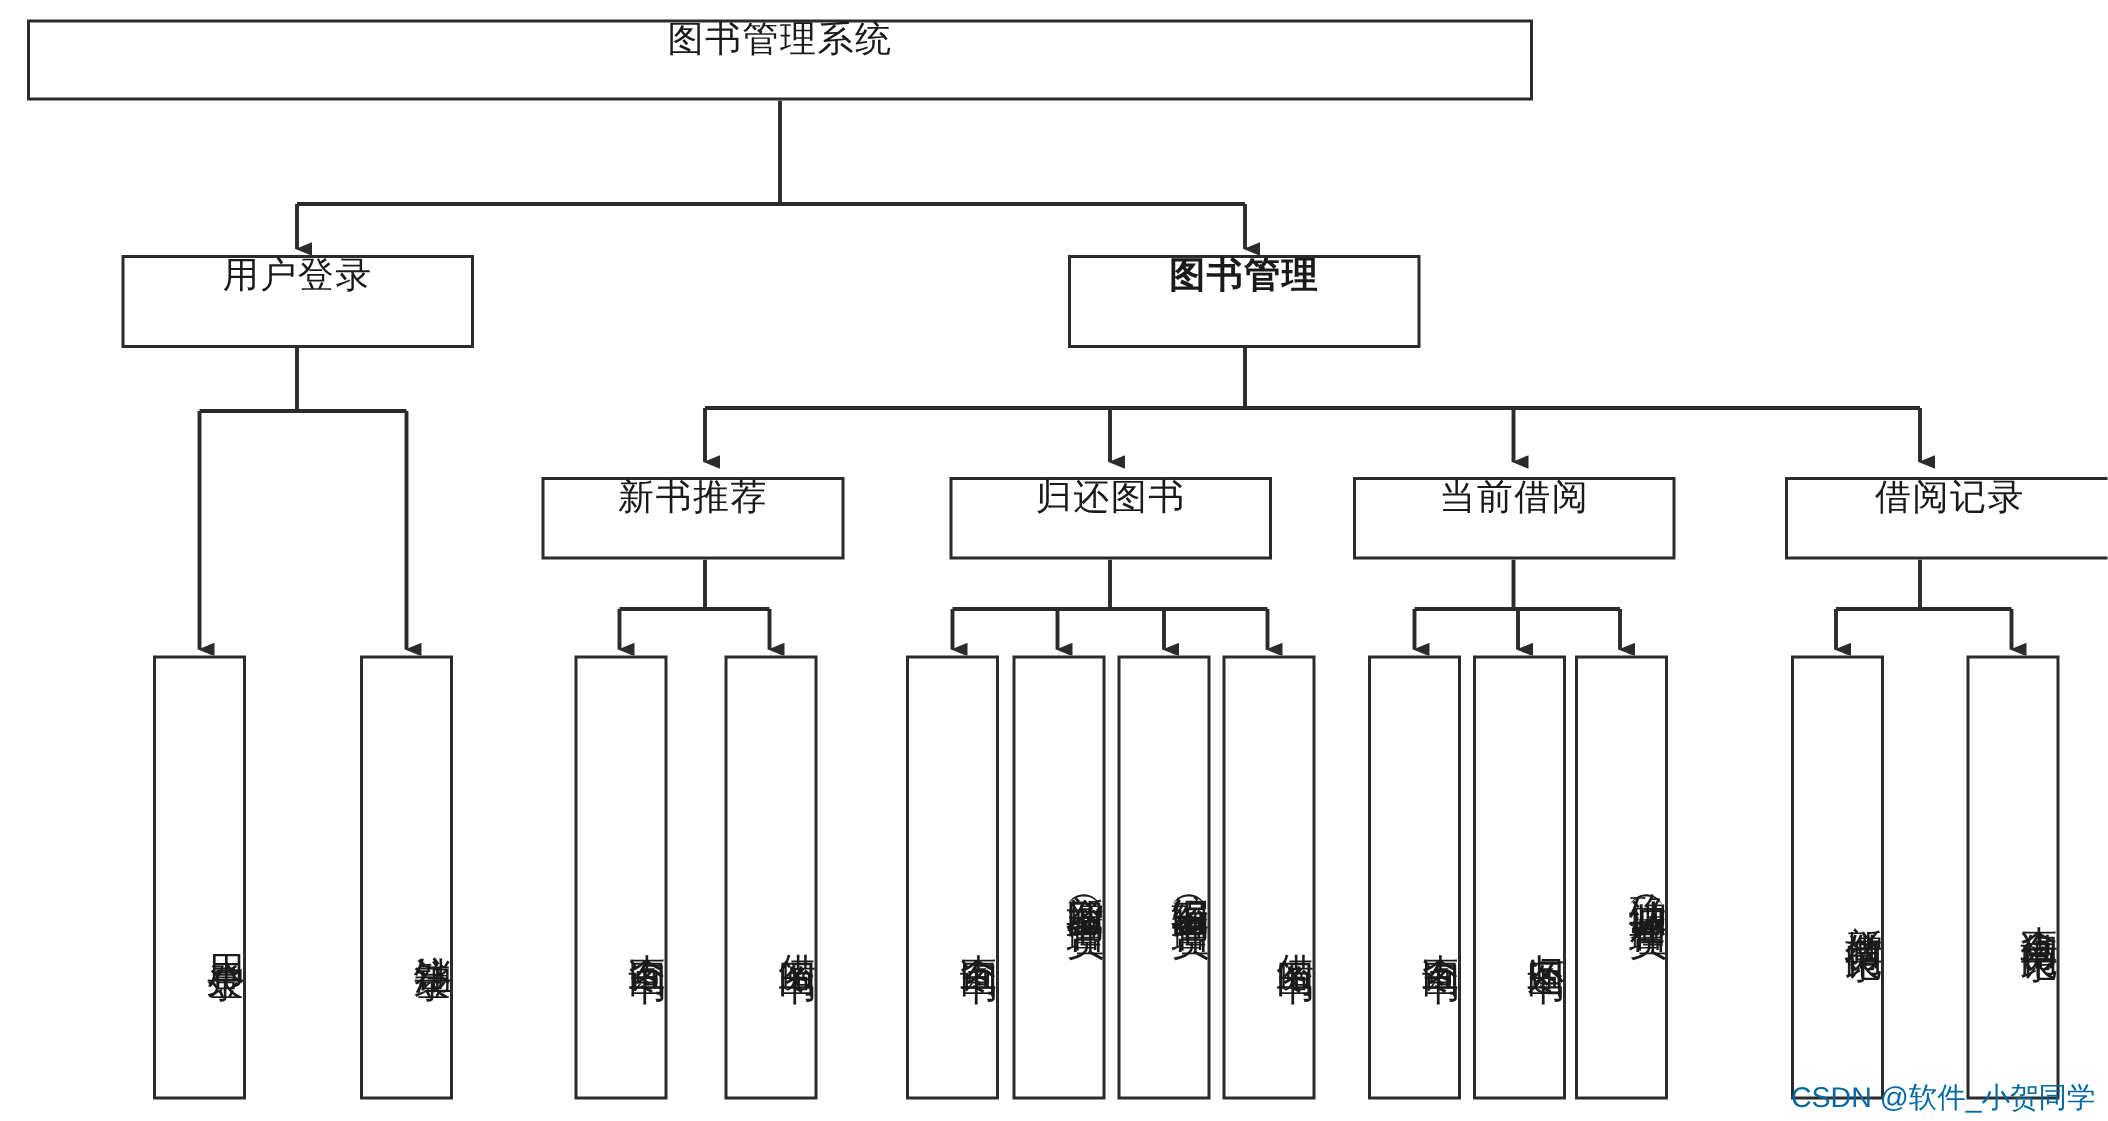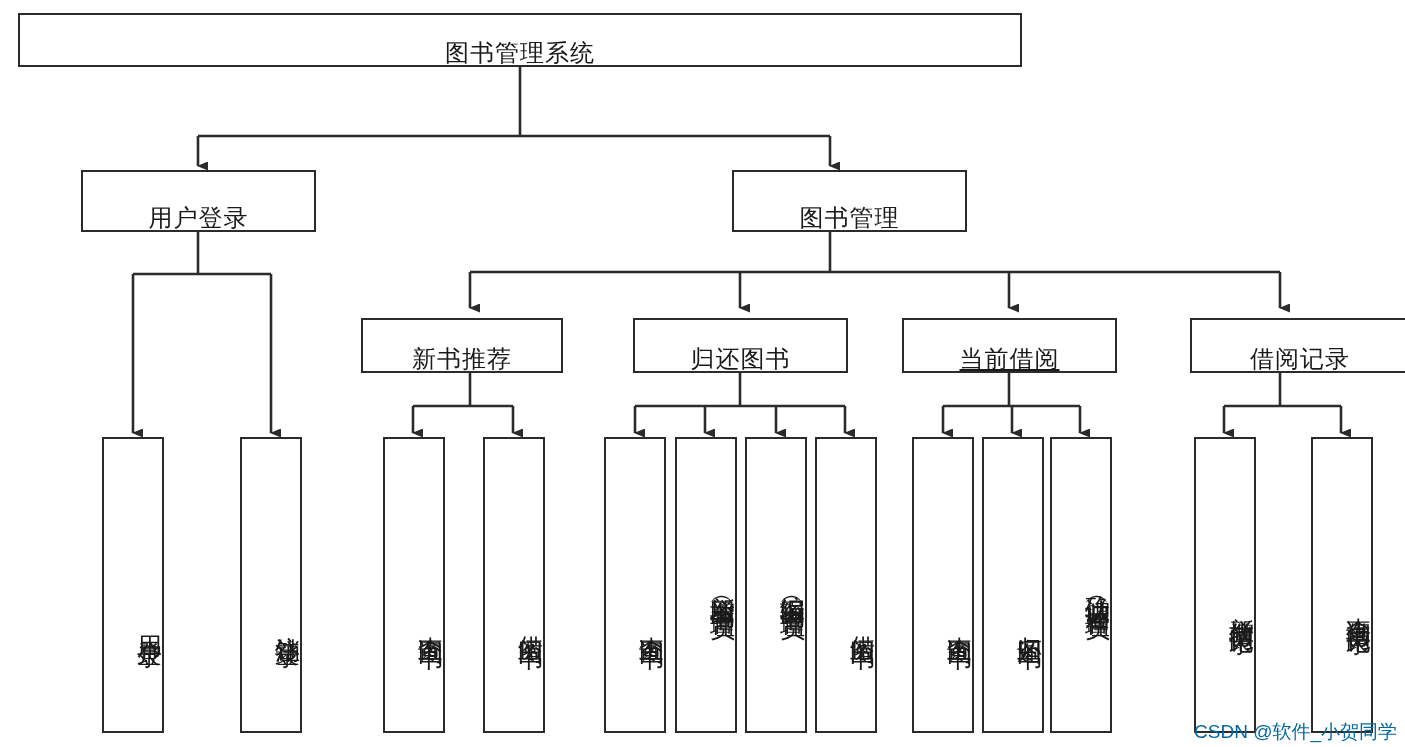--- a/index.html
+++ b/index.html
@@ -25,21 +25,21 @@
     top: 0;
     width: 1405px;
     height: 747px;
   }
   .node {
     position: absolute;
     box-sizing: border-box;
     border: 2.5px solid #2b2b2b;
     background: #ffffff;
     display: flex;
-    align-items: flex-end;
+    align-items: flex-start;
     justify-content: center;
     color: #1a1a1a;
     z-index: 2;
   }
   .node.horizontal {
     font-size: 24px;
     letter-spacing: 1px;
     line-height: 1;
   }
   .node.vertical {
@@ -122,31 +122,31 @@
     </g>
   </svg>
 
   <div class="node horizontal" style="left:18px; top:13px; width:1004px; height:54px;">
     <span class="label">图书管理系统</span>
   </div>
 
   <div class="node horizontal" style="left:81px; top:170px; width:235px; height:62px;">
     <span class="label">用户登录</span>
   </div>
-  <div class="node horizontal" style="left:732px; top:170px; width:235px; height:62px;">
+  <div class="node horizontal" style="left:712px; top:170px; width:235px; height:62px;font-weight:bold;">
     <span class="label">图书管理</span>
   </div>
 
   <div class="node horizontal" style="left:361px; top:318px; width:202px; height:55px;">
     <span class="label">新书推荐</span>
   </div>
   <div class="node horizontal" style="left:633px; top:318px; width:215px; height:55px;">
     <span class="label">归还图书</span>
   </div>
-  <div class="node horizontal" style="left:902px; top:318px; width:215px; height:55px;text-decoration:underline;">
+  <div class="node horizontal" style="left:902px; top:318px; width:215px; height:55px;">
     <span class="label">当前借阅</span>
   </div>
   <div class="node horizontal" style="left:1190px; top:318px; width:220px; height:55px;">
     <span class="label">借阅记录</span>
   </div>
 
   <div class="node vertical" style="left:102px; top:437px; width:62px; height:296px; padding-top:74px;">
     <span class="label">用户登录</span>
   </div>
   <div class="node vertical" style="left:240px; top:437px; width:62px; height:296px; padding-top:74px;">

